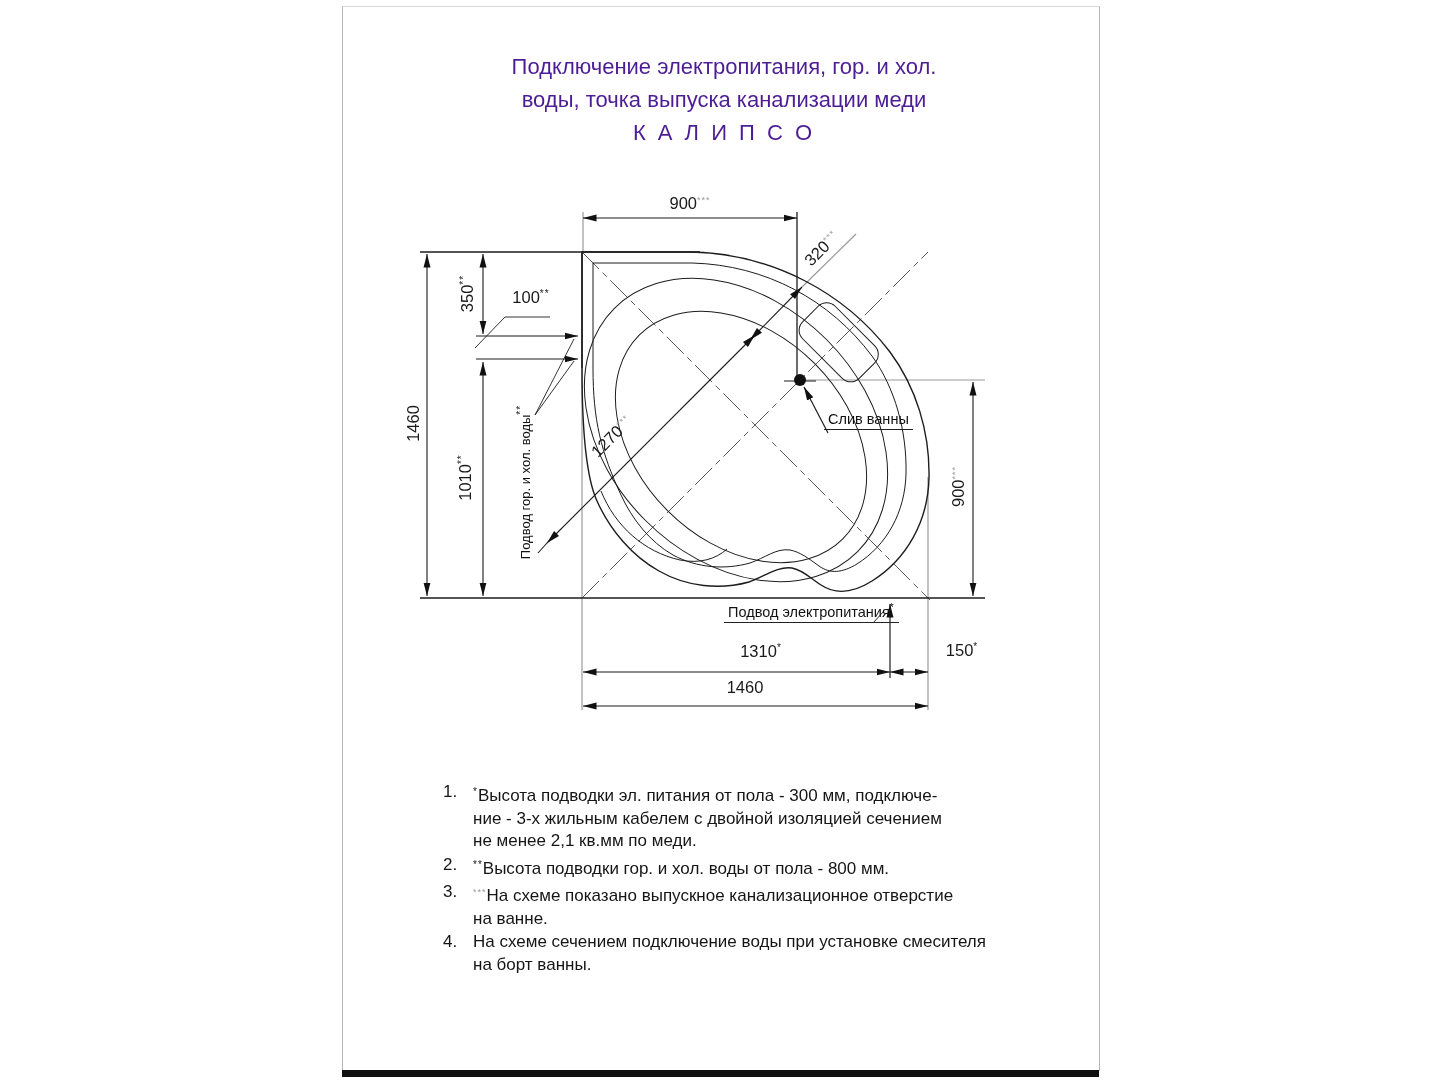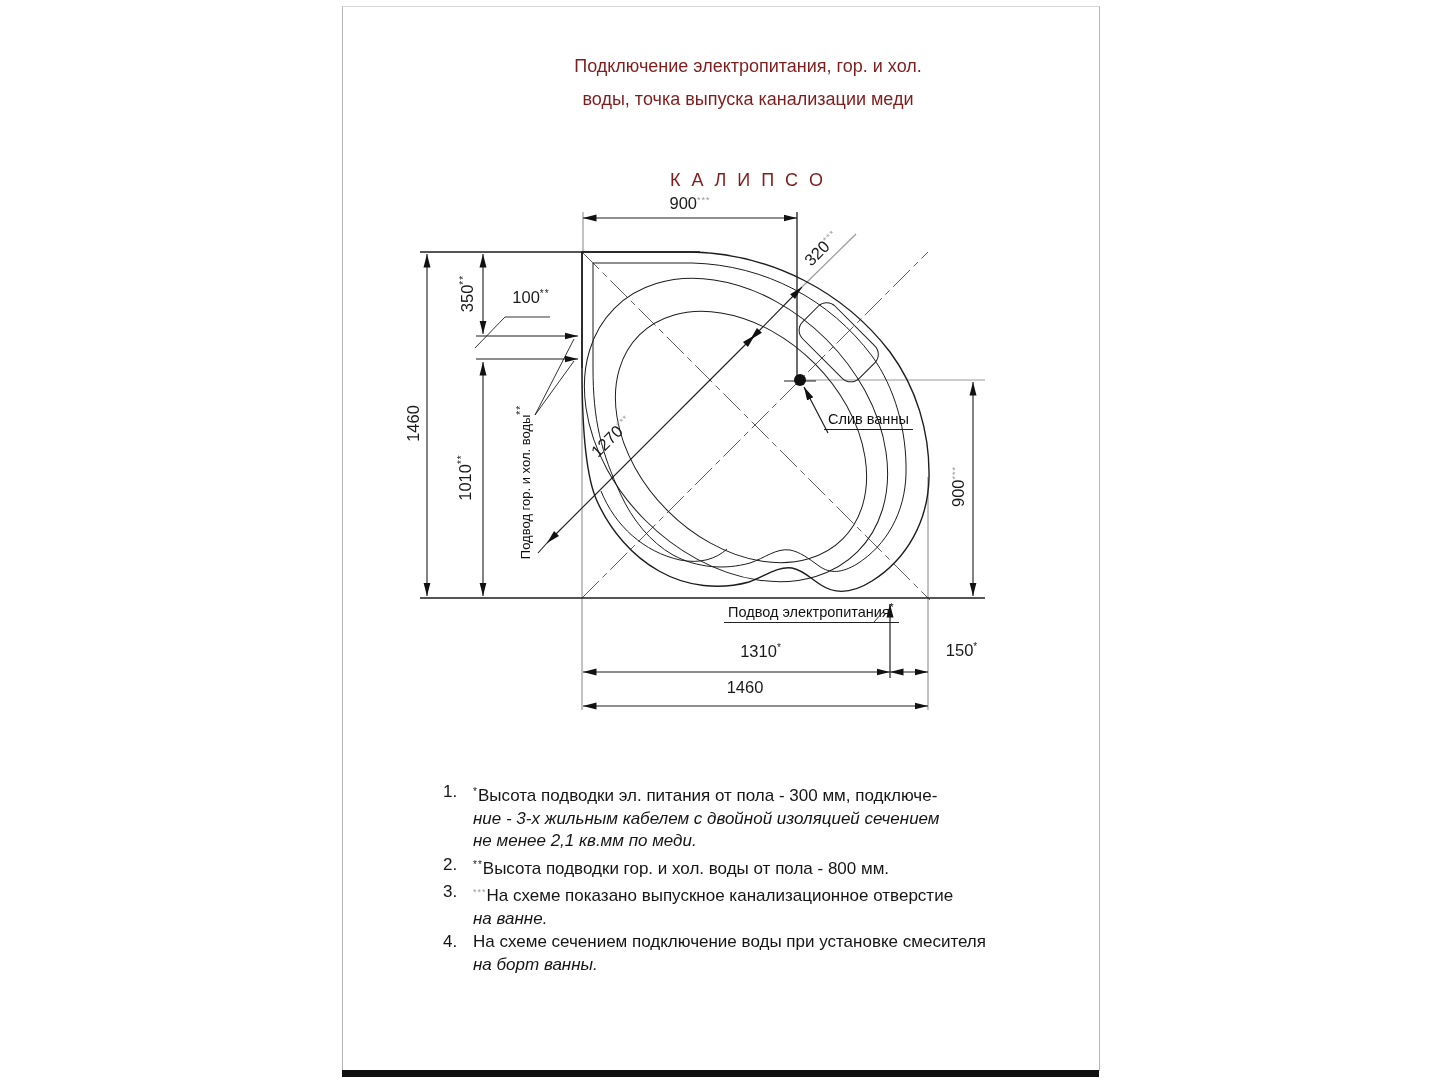--- a/index.html
+++ b/index.html
@@ -2,36 +2,36 @@
 <html><head>
 <meta charset="utf-8">
 <style>
   html,body{margin:0;padding:0;background:#ffffff;}
   .stage{position:relative;width:1440px;height:1080px;background:#ffffff;overflow:hidden;
          font-family:"Liberation Sans", sans-serif;color:#1a1a1a;}
   .sheet-border{position:absolute;left:342px;top:6px;width:756px;height:1064px;
          border-left:1px solid #b5b5b5;border-right:1px solid #b5b5b5;border-top:1px solid #d8d8d8;}
   .sheet-bottom{position:absolute;left:342px;top:1070px;width:757px;height:7px;background:#101010;}
   svg.draw{position:absolute;left:0;top:0;}
-  .ttl{position:absolute;left:408px;top:50px;width:680px;text-align:center;
-       font-size:18px;line-height:33px;color:#7f1d1d;}
-  .ttl .bathname{letter-spacing:3px;margin-top:48px;}
+  .ttl{position:absolute;left:384px;top:50px;width:680px;text-align:center;
+       font-size:22px;line-height:33px;color:#4c1d95;}
+  .ttl .bathname{letter-spacing:3px;}
   .dim{position:absolute;font-size:16.5px;color:#1a1a1a;text-align:center;white-space:nowrap;}
   .rot90{transform:rotate(-90deg);transform-origin:center center;}
   .rot45{transform:rotate(-45deg);transform-origin:center center;}
   .sup{font-size:10px;vertical-align:6px;letter-spacing:1px;}
   .sup.faint{color:#9a9a9a;font-size:9px;}
   .lbl{position:absolute;font-size:14.5px;color:#111;white-space:nowrap;}
   .lbl.underlined{border-bottom:1.2px solid #222;padding:0 4px 2px 4px;}
   .lbl.vertical{font-size:13px;transform:rotate(-90deg);transform-origin:center center;text-align:center;}
   .notes{position:absolute;left:443px;top:781px;width:600px;font-size:17px;line-height:22.5px;color:#151515;}
   .note{display:flex;margin:0 0 1px 0;}
   .note .num{width:30px;flex:0 0 30px;}
   .note .body{flex:1;}
-  .note .line{display:block;font-style:italic;}
+  .note .line{display:block;}
 </style>
 </head>
 <body>
 
 <div class="stage">
 
   <div class="sheet-border"></div>
   <div class="sheet-bottom"></div>
 
   <div class="ttl">

